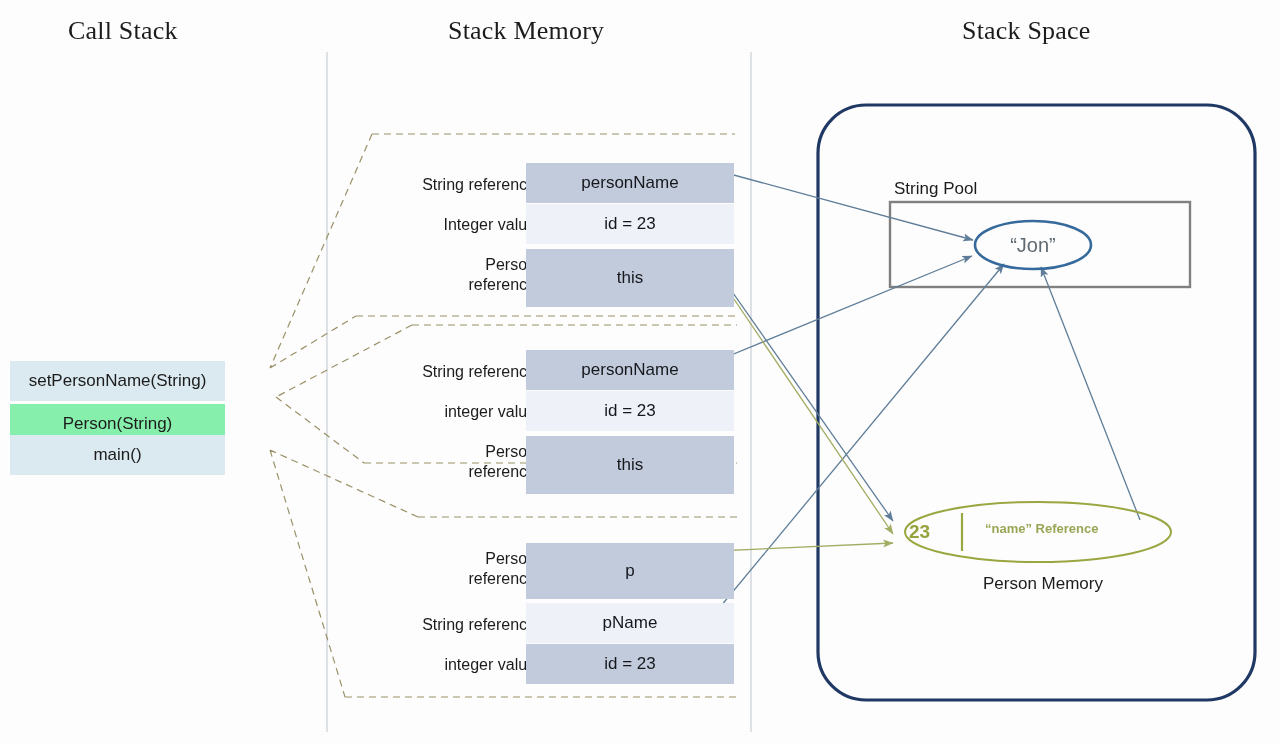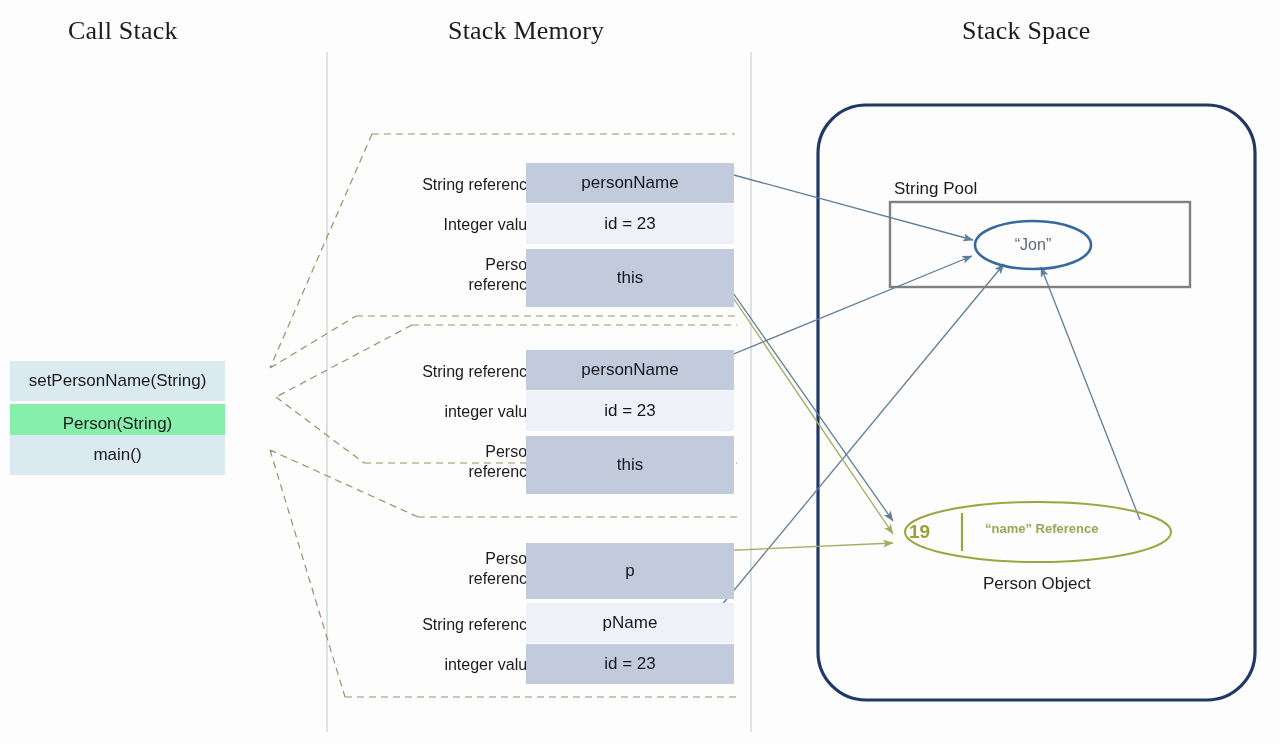--- a/index.html
+++ b/index.html
@@ -87,21 +87,21 @@
   }
   .oval-text {
     position: absolute;
     display: flex;
     align-items: center;
     justify-content: center;
     white-space: nowrap;
     pointer-events: none;
   }
   .jon-text {
-    font-size: 16px;
+    font-size: 20px;
     color: #5f6a72;
   }
   .po-num {
     position: absolute;
     font-size: 19px;
     font-weight: bold;
     color: #96a23c;
     white-space: nowrap;
   }
   .po-ref {
@@ -189,17 +189,17 @@
   <div class="frame-label" style="left:300px; top:615px; width:236px;">String reference</div>
   <div class="cell cell-light" style="top:603px; height:40px;">pName</div>
 
   <div class="frame-label" style="left:300px; top:655px; width:236px;">integer value</div>
   <div class="cell cell-dark" style="top:644px; height:40px;">id = 23</div>
 
   <div class="sp-label" style="left:894px; top:179px;">String Pool</div>
 
   <div class="oval-text jon-text" style="left:975px; top:233px; width:116px; height:24px;">“Jon”</div>
 
-  <div class="po-num" style="left:909px; top:521px;">19</div>
+  <div class="po-num" style="left:909px; top:521px;">23</div>
   <div class="po-ref" style="left:985px; top:521px;">“name” Reference</div>
-  <div class="heap-caption" style="left:983px; top:574px;">Person Object</div>
+  <div class="heap-caption" style="left:983px; top:574px;">Person Memory</div>
 
 </div>
 
 </body></html>

